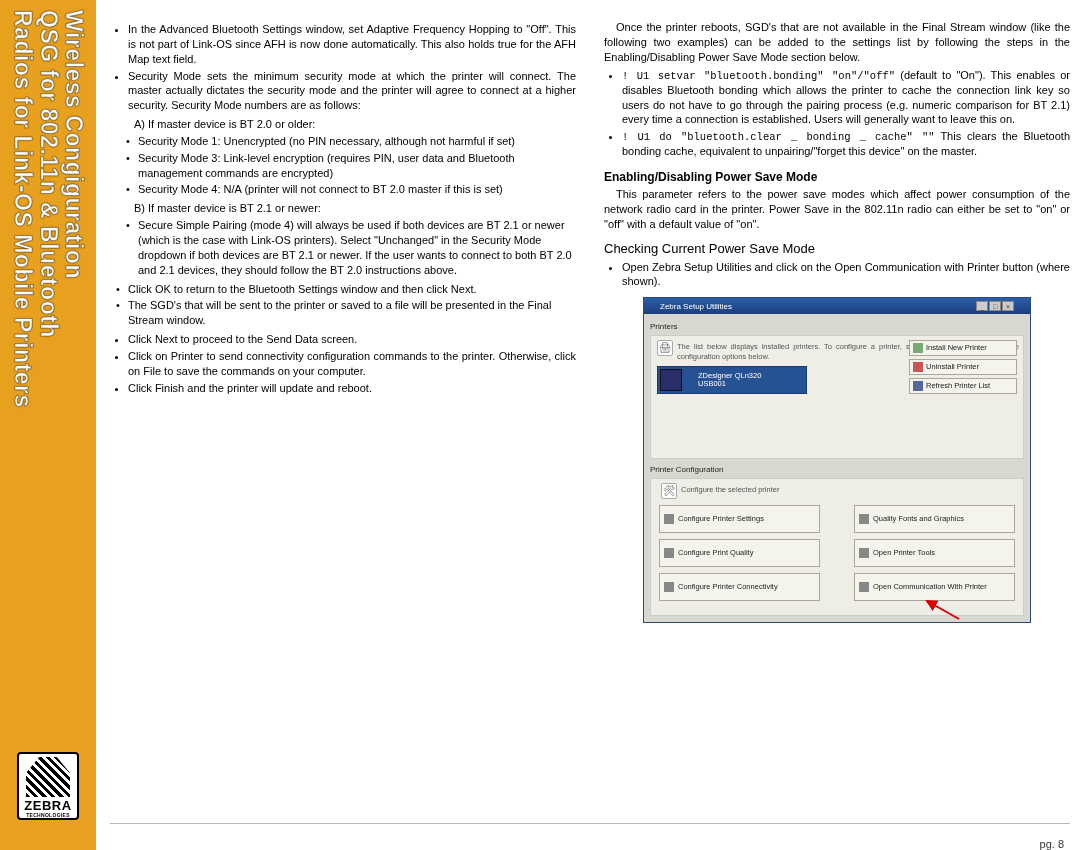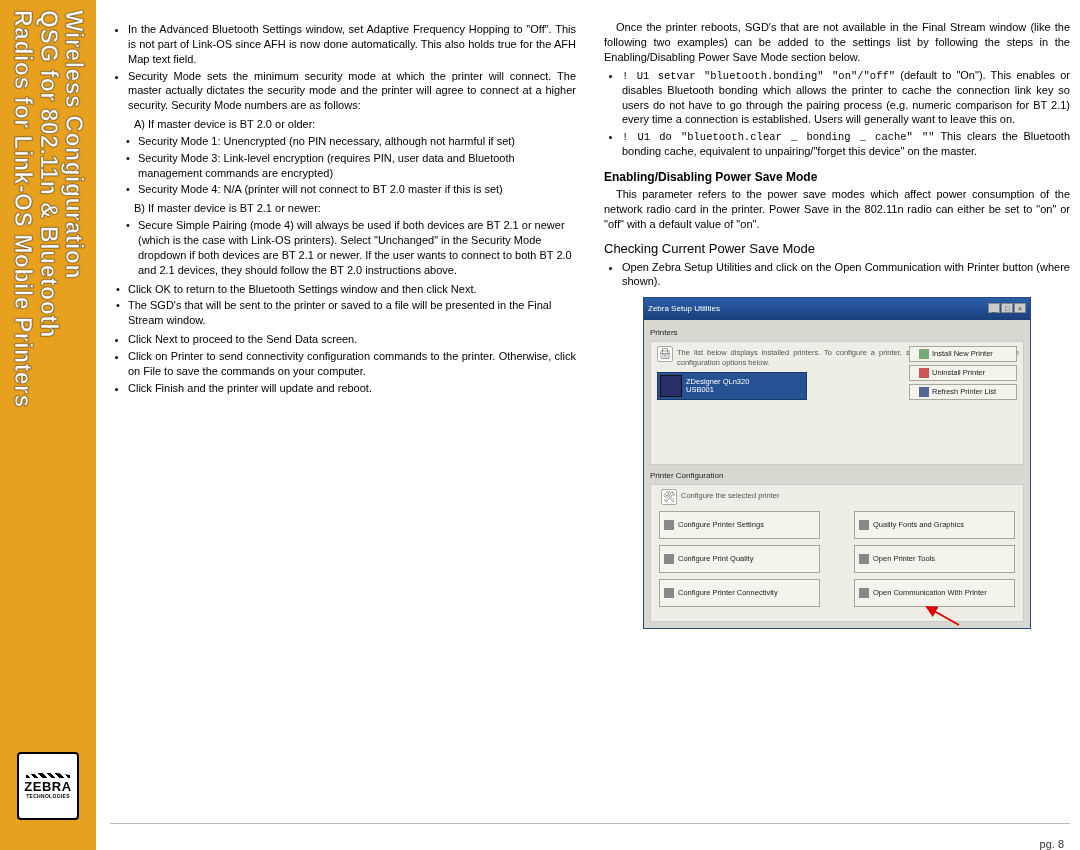--- a/index.html
+++ b/index.html
@@ -34,21 +34,21 @@
     -webkit-text-stroke: 1px rgba(0,0,0,0.35);
   }
   .zebra-logo {
     position: absolute;
     bottom: 30px; left: 50%;
     transform: translateX(-50%);
     width: 62px; height: 68px;
     border: 2px solid #000;
     border-radius: 4px;
     background: #fff;
-    padding: 19px;
+    padding: 0;
     display: flex; flex-direction: column; align-items: center; justify-content: flex-end;
   }
   .zebra-head {
     width: 44px; height: 40px;
     background: repeating-linear-gradient(45deg, #000 0 3px, #fff 3px 6px);
     clip-path: polygon(0 100%, 0 40%, 30% 0, 70% 0, 100% 40%, 100% 100%);
   }
   .zebra-name { font-weight: 900; font-size: 13px; letter-spacing: 0.5px; line-height: 1; margin-top: 2px; }
   .zebra-sub { font-size: 5px; font-weight: bold; letter-spacing: 0.3px; }
 
@@ -81,43 +81,43 @@
     margin: 8px auto 0 auto;
     width: 388px;
     border: 1px solid #2a4a7a;
     background: #d9d8d0;
     font-family: Tahoma, Arial, sans-serif;
     font-size: 8px;
     color: #222;
   }
   .scr-title {
     background: linear-gradient(#2b5fab, #1b3e7a);
-    color: #fff; height: 22px; line-height: 14px; padding: 0 4px;
-    display: flex; justify-content: space-between; align-items: center;
+    color: #fff; height: 16px; line-height: 14px; padding: 0 16px;
+    display: flex; justify-content: space-between; align-items: flex-end;
   }
   .scr-winbtns span { display:inline-block; width:12px; height:10px; background:#ccc; border:1px solid #888; margin-left:1px; text-align:center; line-height:9px; color:#333; font-size:7px; }
   .scr-body { padding: 6px; }
   .scr-section-label { margin: 2px 0; font-size: 8px; }
   .scr-panel {
     background: #eeede6; border: 1px solid #ccc;
     min-height: 124px; position: relative; padding: 4px;
   }
   .scr-hint { font-size: 7.5px; color: #555; margin: 2px 0 4px 22px; position: relative; }
   .scr-hint-icon { position:absolute; left:-20px; top:-2px; width:16px; height:16px; background:#fff; border:1px solid #aaa; border-radius:2px; display:flex; align-items:center; justify-content:center; font-size:10px; }
   .scr-printer {
-    display:flex; align-items:center; gap:4px;
+    display:flex; align-items:center; gap:16px;
     width: 150px; height: 28px; margin: 2px 0 0 2px;
     background:#265192; color:#fff; border:1px solid #1a3a6b; padding:2px;
   }
   .scr-printer-icon { width:22px; height:22px; background:#2a2f6a; border:1px solid #111; }
   .scr-printer-txt { font-size:7.5px; line-height:1.1; }
   .scr-rbtns { position:absolute; right:6px; top:4px; display:flex; flex-direction:column; gap:3px; }
   .scr-btn {
     width: 108px; height: 16px; background:#f4f3ec; border:1px solid #a8a79a;
-    display:flex; align-items:center; gap:3px; padding:0 9px; font-size:7.5px;
+    display:flex; align-items:center; gap:3px; padding:0 3px; font-size:7.5px;
   }
   .scr-btn .ic { width:10px; height:10px; background:#7a7; }
   .scr-btn .ic.red { background:#c55; }
   .scr-btn .ic.blue { background:#569; }
   .scr-pc { margin-top: 6px; }
   .scr-pc-grid {
     background:#eeede6; border:1px solid #ccc; padding: 10px 8px 14px 8px;
     display:grid; grid-template-columns: 1fr 1fr; gap: 6px 34px;
     position: relative;
   }

